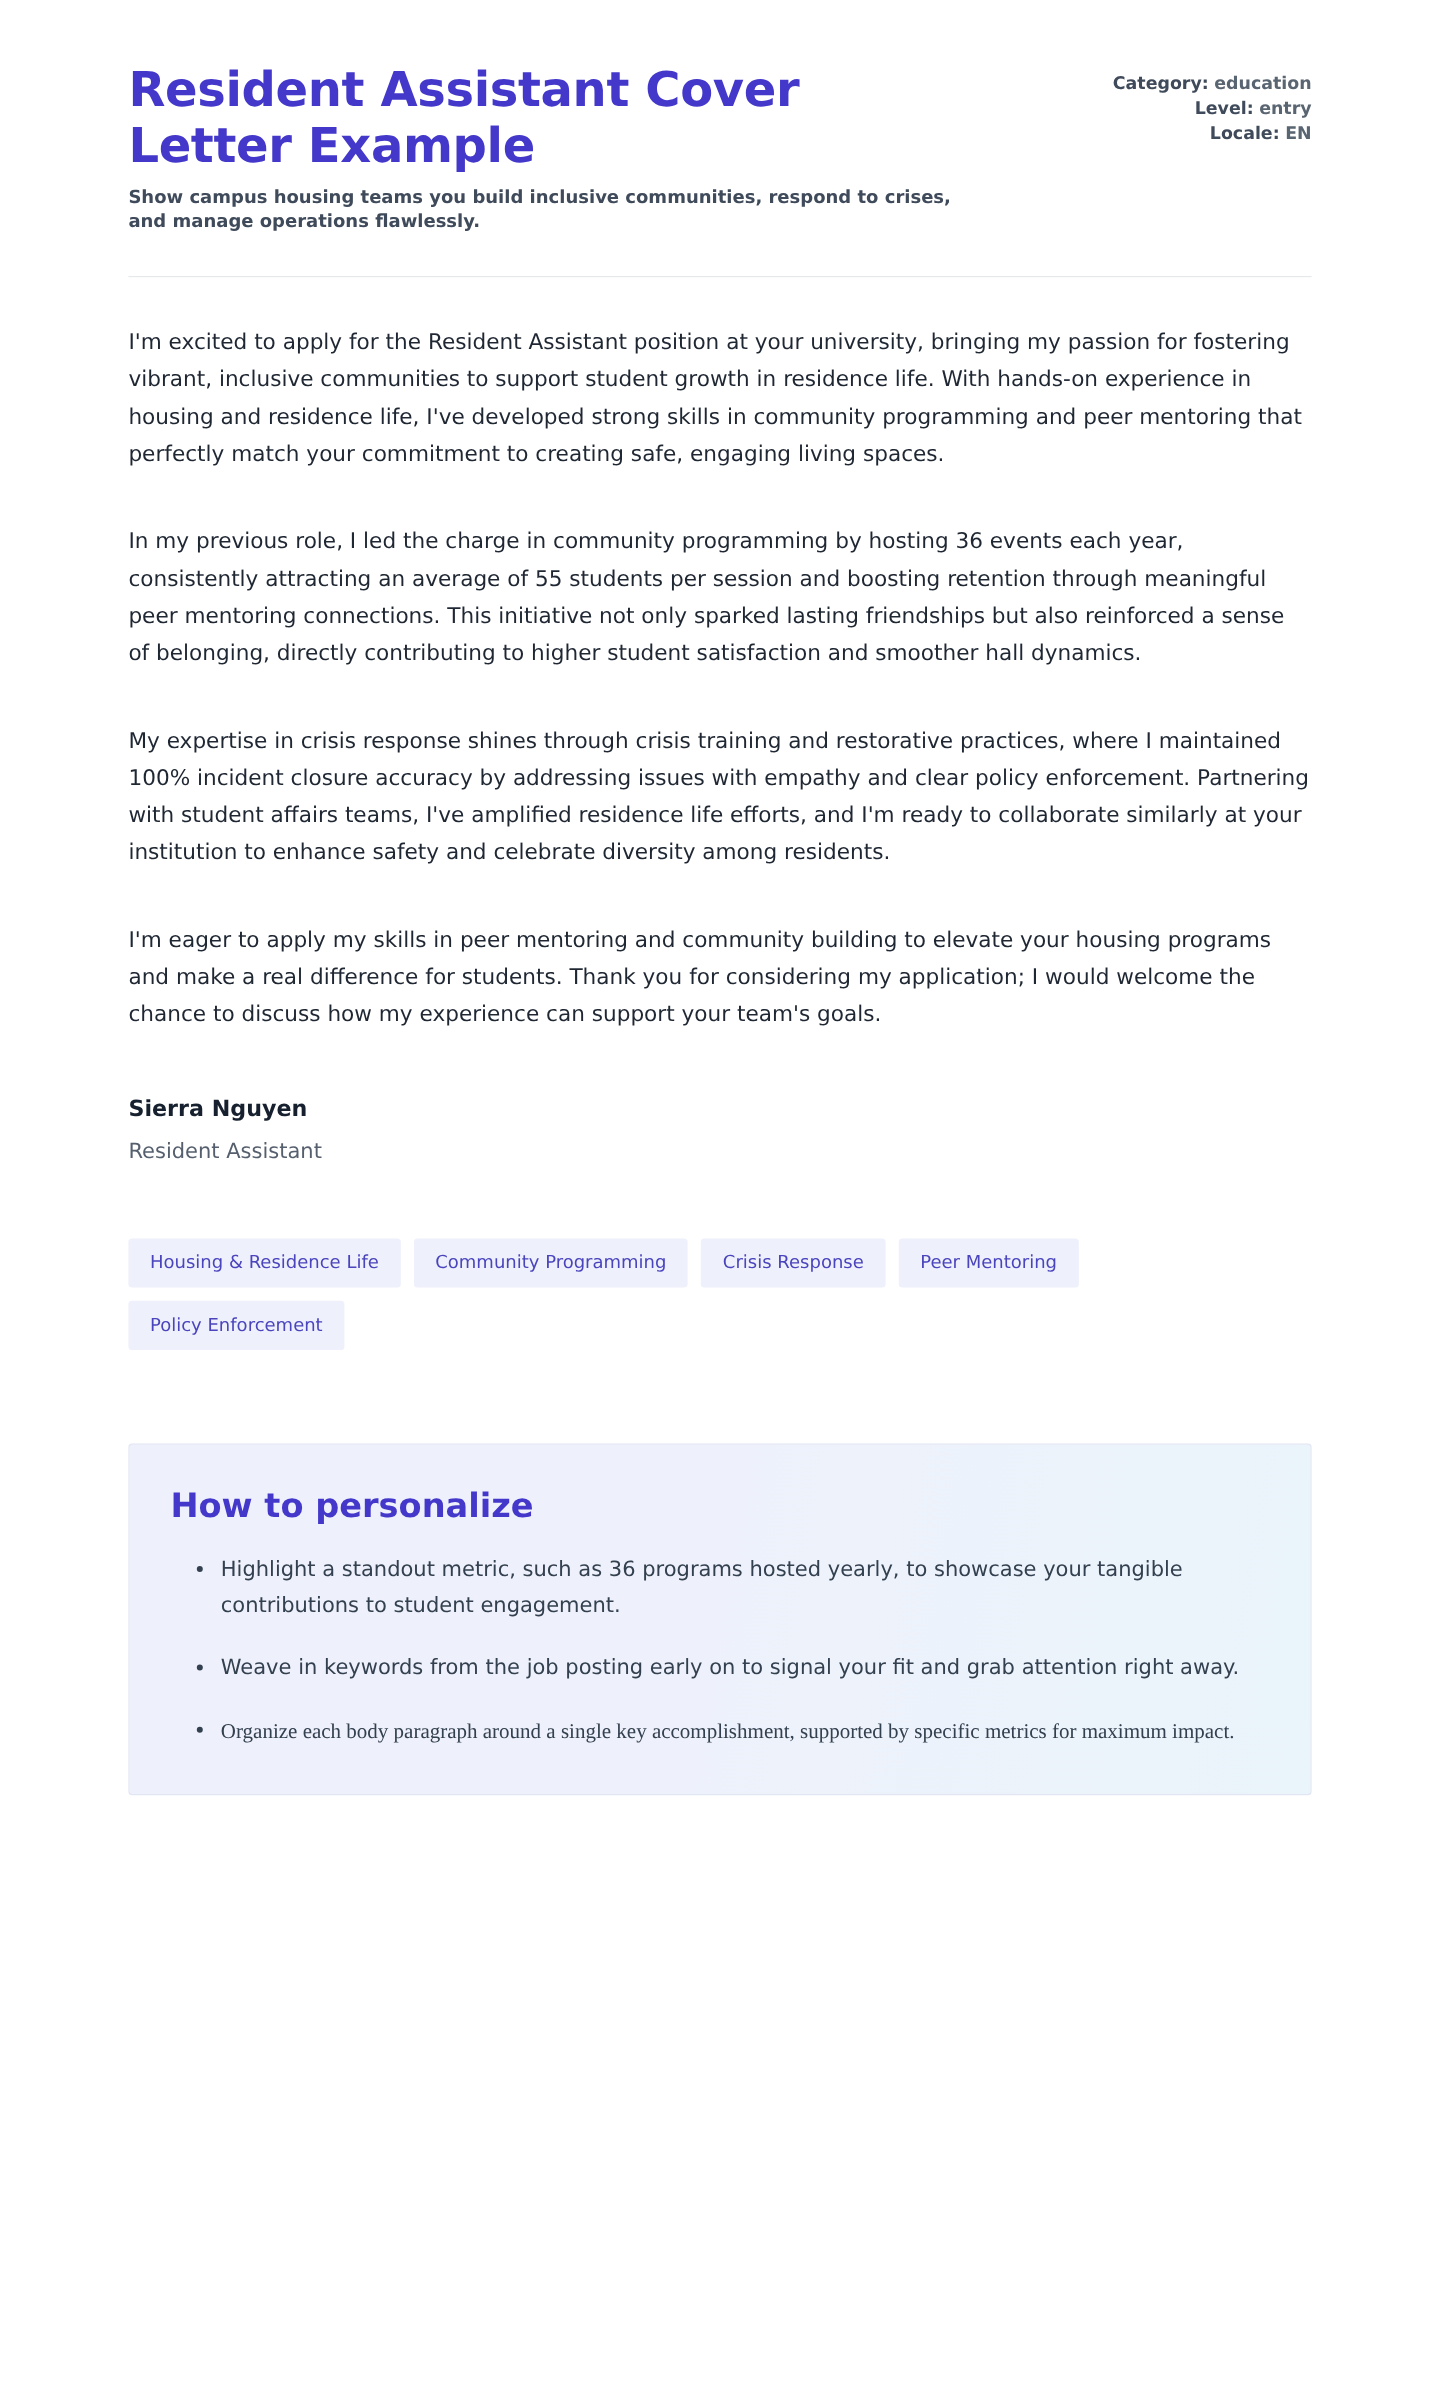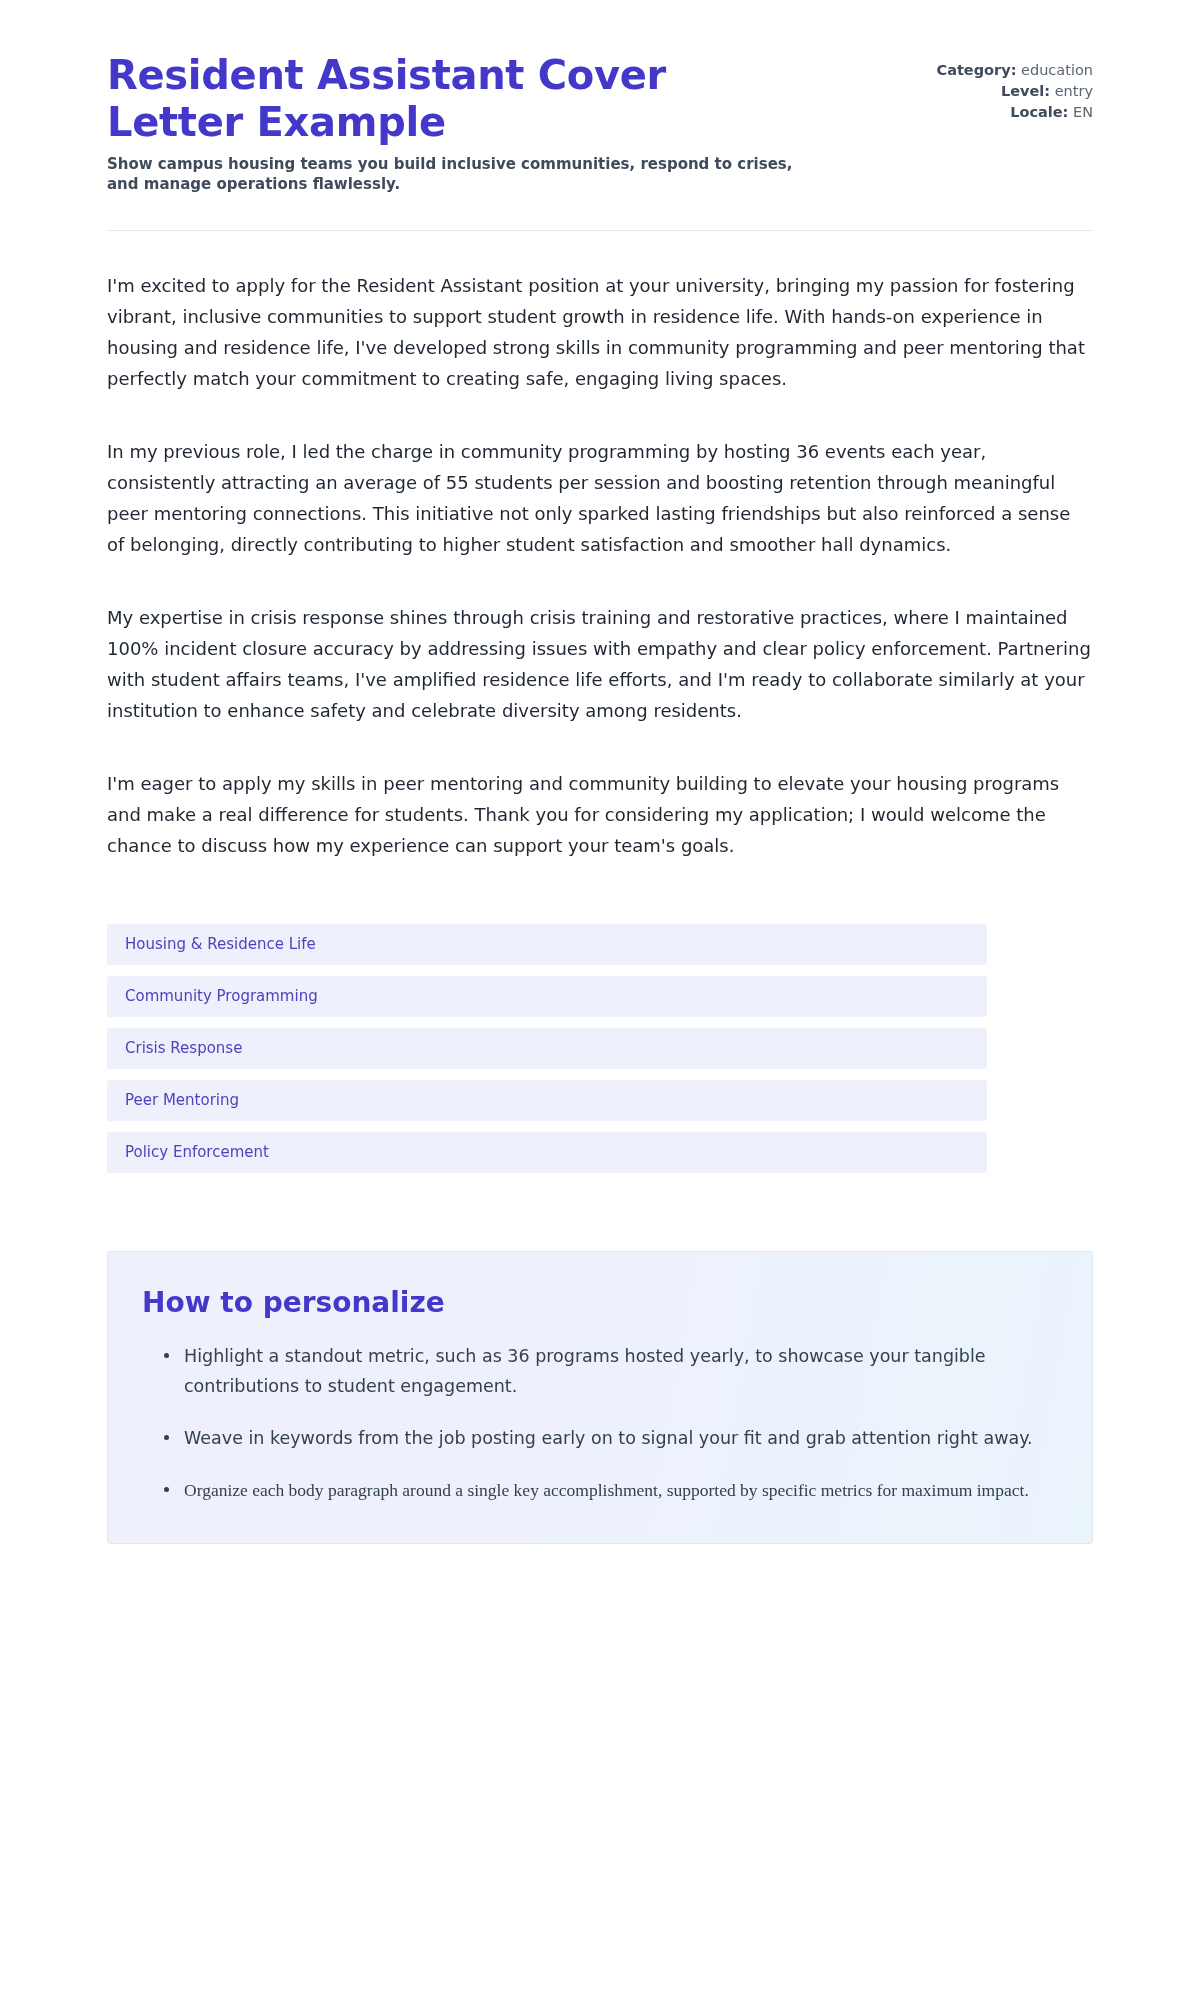--- a/index.html
+++ b/index.html
@@ -58,21 +58,21 @@
     max-width: 215px;
   }
   .meta-row {
     display: block;
   }
   .meta-label {
     font-weight: 700;
     color: #3f4a5a;
   }
   .meta-value {
-    font-weight: 400;
+    font-weight: 700;
     color: #5a6572;
   }
   .meta-resume-value {
     display: block;
     font-weight: 400;
     color: #5a6572;
   }
 
   .divider {
     margin: 36px 0 0 0;
@@ -116,21 +116,20 @@
     color: #555f6d;
   }
 
   
   .tags {
     display: flex;
     flex-wrap: wrap;
     gap: 11px;
     margin-top: 62px;
     max-width: 880px;
-    flex-direction: column;
   }
   .tag {
     background: #eef0fb;
     color: #4a45bd;
     font-size: 15px;
     line-height: 1;
     padding: 13px 18px;
     border-radius: 3px;
     white-space: nowrap;
   }
@@ -208,20 +207,24 @@
 
   <hr class="divider">
 
   <div class="letter">
 
     <p class="para">I'm excited to apply for the Resident Assistant position at your university, bringing my passion for fostering vibrant, inclusive communities to support student growth in residence life. With hands-on experience in housing and residence life, I've developed strong skills in community programming and peer mentoring that perfectly match your commitment to creating safe, engaging living spaces.</p>
     <p class="para">In my previous role, I led the charge in community programming by hosting 36 events each year, consistently attracting an average of 55 students per session and boosting retention through meaningful peer mentoring connections. This initiative not only sparked lasting friendships but also reinforced a sense of belonging, directly contributing to higher student satisfaction and smoother hall dynamics.</p>
     <p class="para">My expertise in crisis response shines through crisis training and restorative practices, where I maintained 100% incident closure accuracy by addressing issues with empathy and clear policy enforcement. Partnering with student affairs teams, I've amplified residence life efforts, and I'm ready to collaborate similarly at your institution to enhance safety and celebrate diversity among residents.</p>
     <p class="para">I'm eager to apply my skills in peer mentoring and community building to elevate your housing programs and make a real difference for students. Thank you for considering my application; I would welcome the chance to discuss how my experience can support your team's goals.</p>
 
+    <div class="signature">
+      <p class="sign-name">Sierra Nguyen</p>
+      <p class="sign-role">Resident Assistant</p>
+    </div>
   </div>
 
   <div class="tags">
     <span class="tag">Housing &amp; Residence Life</span>
     <span class="tag">Community Programming</span>
     <span class="tag">Crisis Response</span>
     <span class="tag">Peer Mentoring</span>
     <span class="tag">Policy Enforcement</span>
   </div>
 

